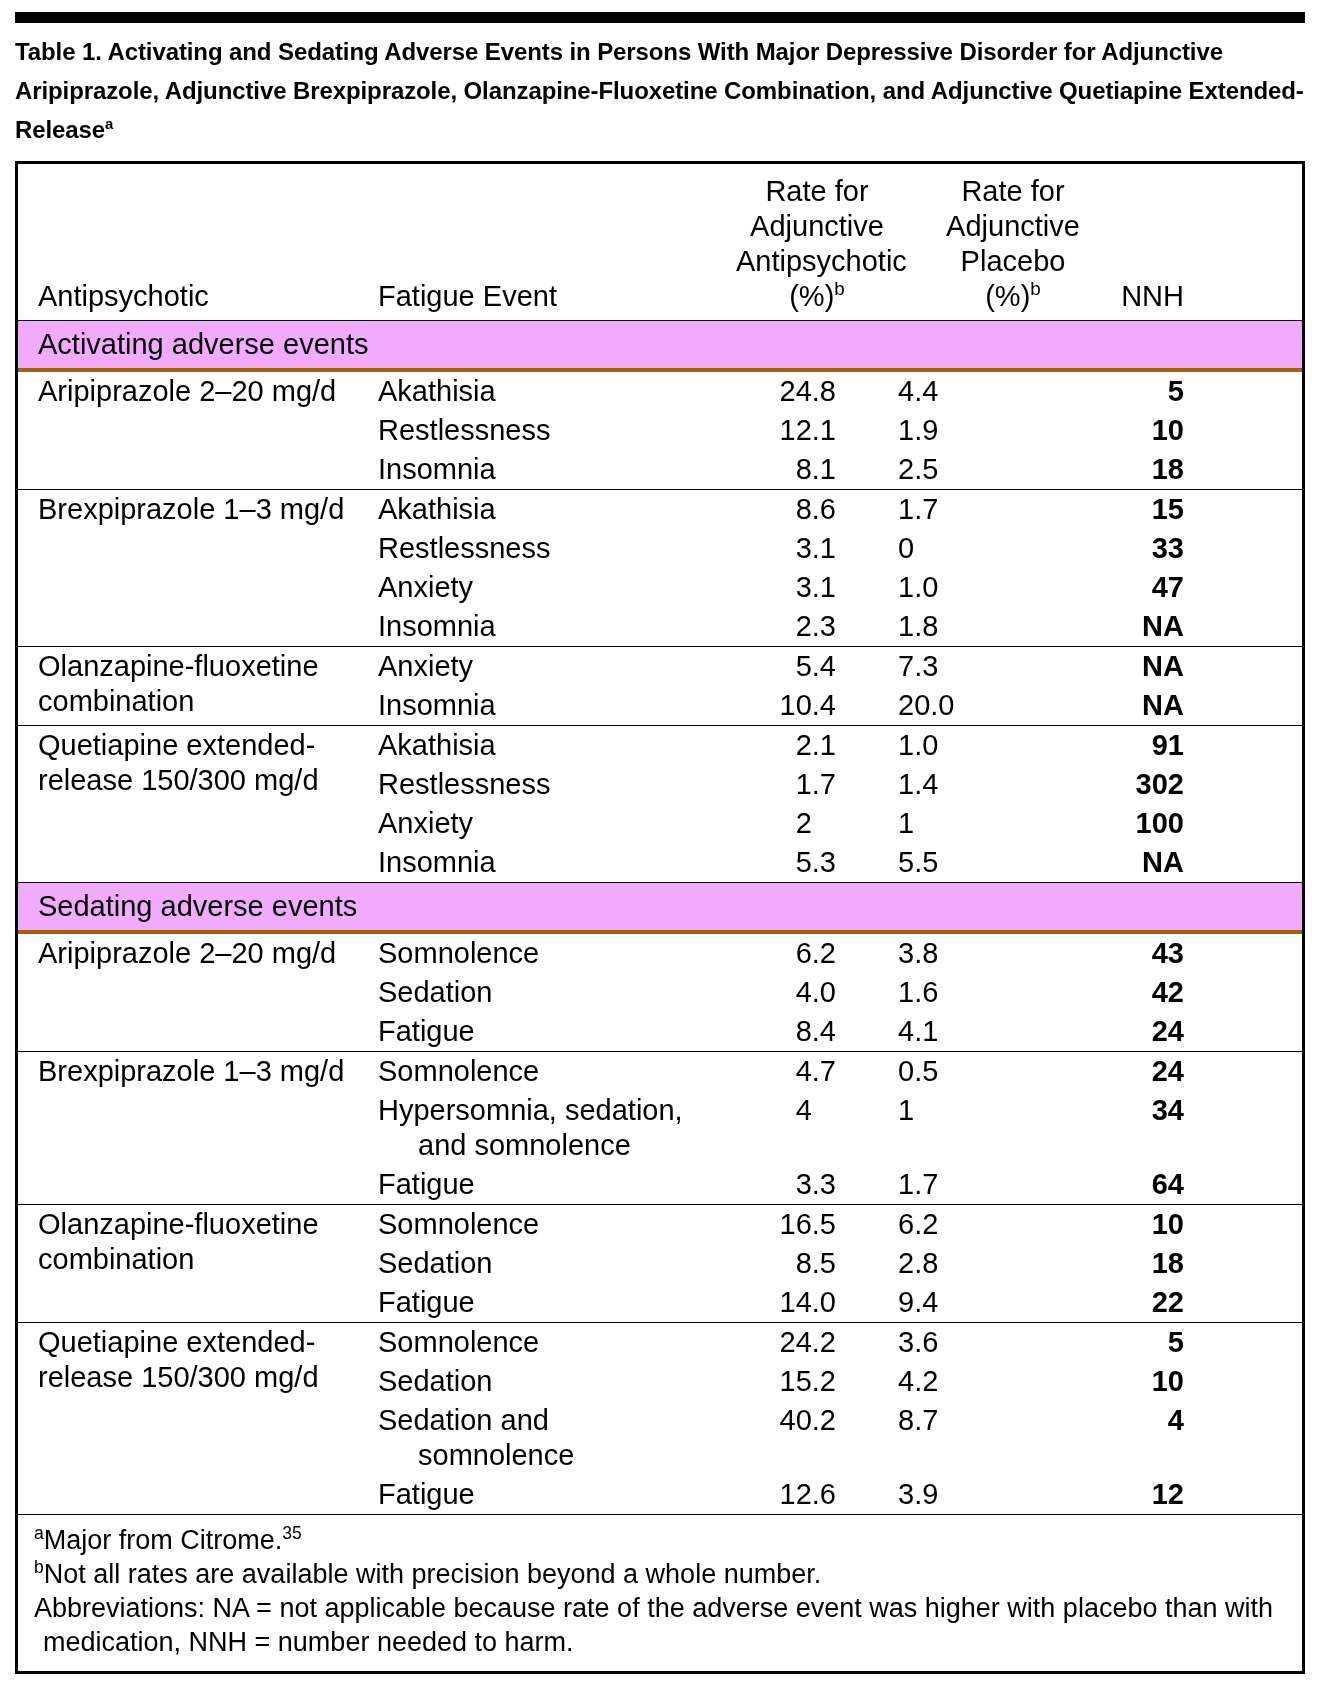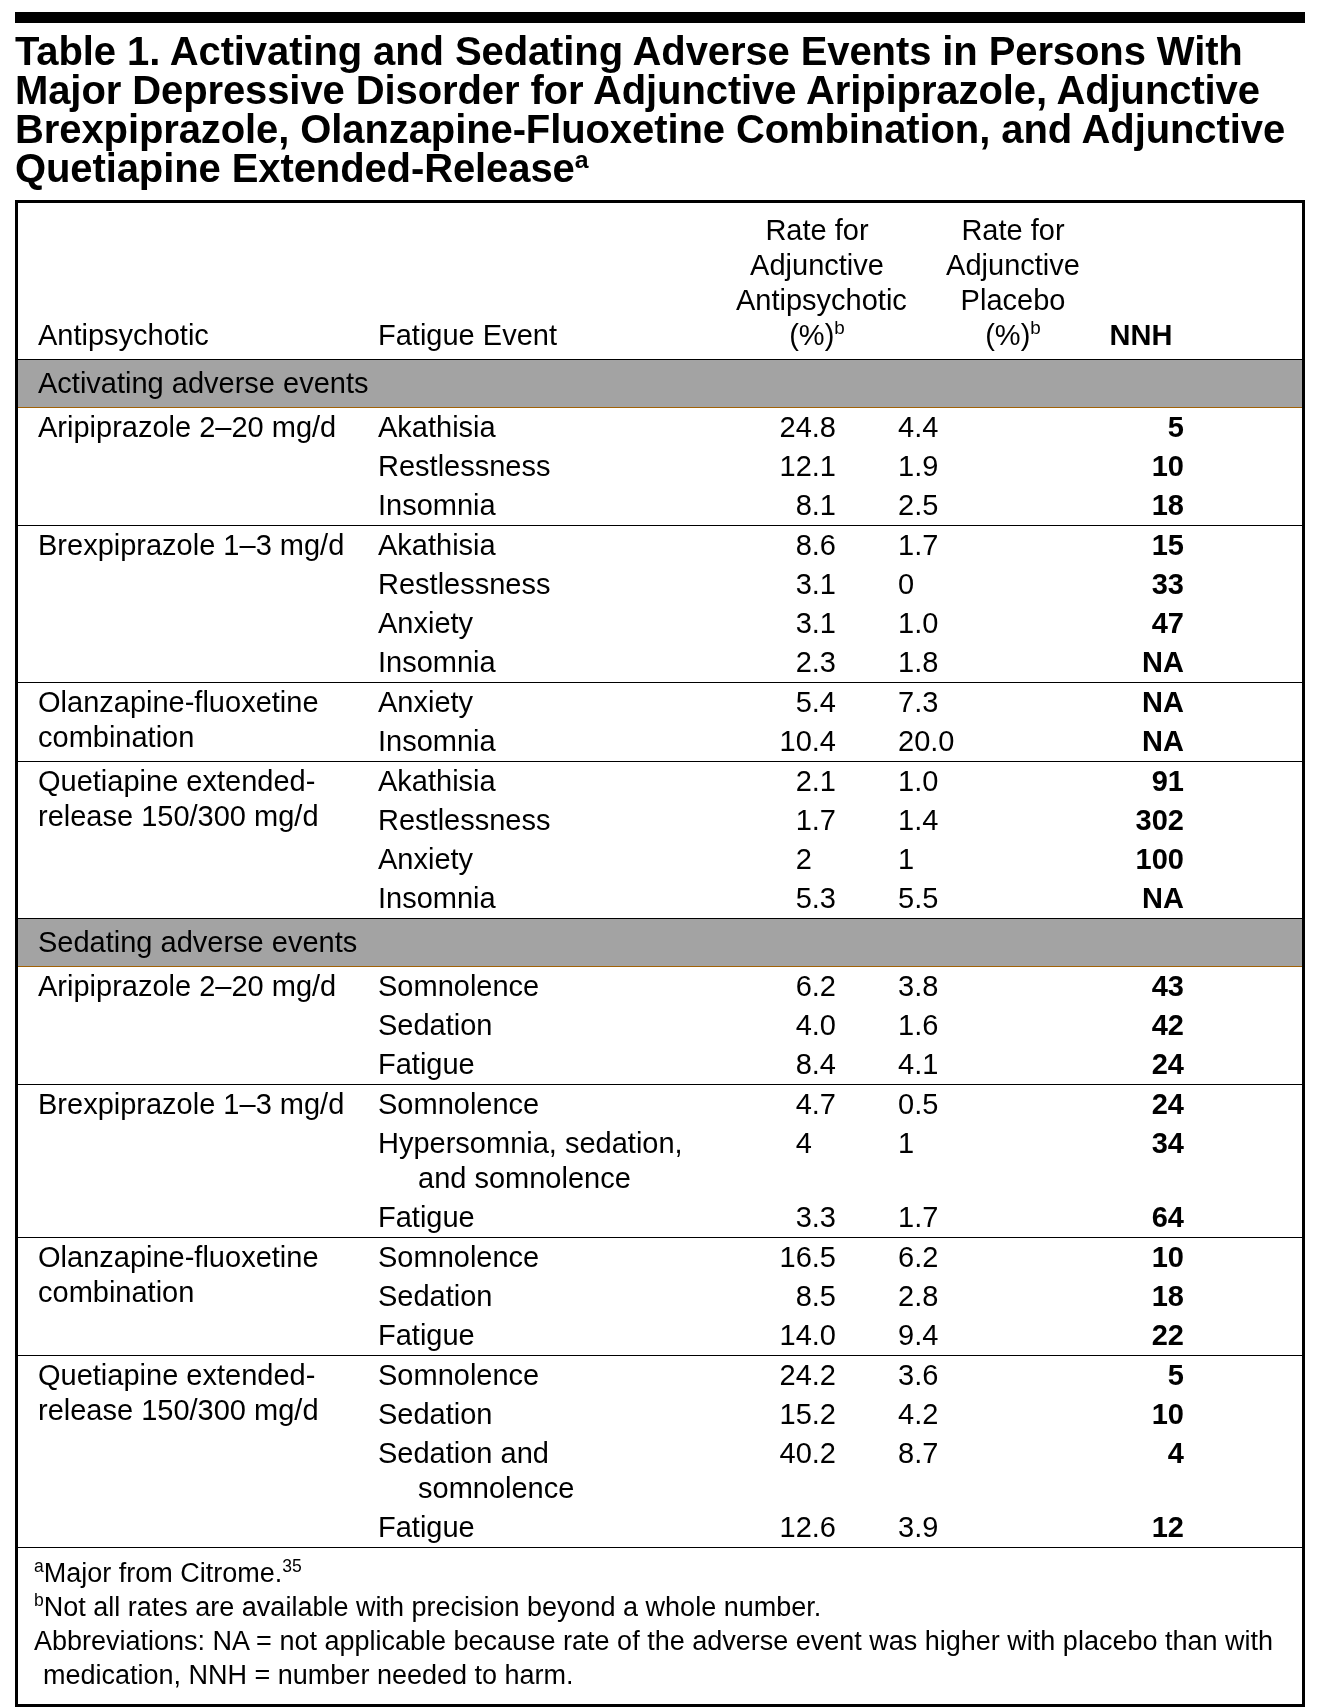--- a/index.html
+++ b/index.html
@@ -1,37 +1,37 @@
 <!DOCTYPE html>
 <html><head>
 <meta charset="utf-8">
 <style>
   * { box-sizing: border-box; }
   html, body { margin: 0; padding: 0; background: #fff; }
   body { font-family: "Liberation Sans", "DejaVu Sans", sans-serif; color: #000; width: 1319px; }
   .page { padding: 12px 14px 20px 15px; }
   .top-rule { width: 1290px; height: 11px; background: #000; }
-  h1.title { width: 1290px; font-size: 40px; line-height: 39px; font-weight: 700; margin: 9px 0 12px 0; letter-spacing: -0.1px; }
+  h1.title { width: 1290px; font-size: 24px; line-height: 39px; font-weight: 700; margin: 9px 0 12px 0; letter-spacing: -0.1px; }
   h1.title sup { font-size: 62%; }
   .tbl-wrap { width: 1290px; border: 3px solid #000; }
   table { width: 100%; border-collapse: collapse; table-layout: fixed; }
   col.w-drug { width: 360px; } col.w-event { width: 310px; }
   col.w-r1 { width: 210px; } col.w-r2 { width: 200px; } col.w-nnh { width: 204px; }
   th, td { font-size: 29px; line-height: 35px; vertical-align: top; padding: 2px 0; }
   thead th { font-weight: 400; vertical-align: bottom; padding: 10px 0 6px 0; text-align: left; }
   th.c-drug, td.c-drug { padding-left: 20px; }
   th.c-rate1 { text-align: center; padding-left: 48px; }
   th.c-rate2 { text-align: center; padding-left: 30px; }
-  th.c-nnh { text-align: center; font-weight: 700; padding-right: 118px; }
+  th.c-nnh { text-align: right; font-weight: 400; padding-right: 118px; }
   td.c-rate1 { text-align: right; padding-right: 62px; }
   td.c-rate2 { padding-right: 60px; }
   td.c-rate1.whole { padding-right: 86px; }
   td.c-rate2.whole { padding-right: 84px; }
   td.c-nnh { text-align: right; font-weight: 700; padding-right: 118px; }
-  tr.section-row td { background: #a3a3a3; border-top: 1px solid #000; border-bottom: 1px solid #a16207; padding: 6px 0 6px 20px; }
+  tr.section-row td { background: #f0abfc; border-top: 1px solid #000; border-bottom: 4px solid #a16207; padding: 6px 0 6px 20px; }
   tr.gf > td { border-top: 1px solid #000; }
   .pre { white-space: pre-line; }
   .evt { white-space: pre-line; padding-left: 40px; text-indent: -40px; }
   sup { font-size: 65%; line-height: 0; vertical-align: super; }
   .footnotes { border-top: 1px solid #000; padding: 8px 14px 12px 16px; }
   .fn { font-size: 27px; line-height: 34px; }
   .fn-abbrev { padding-left: 9px; text-indent: -9px; }
 </style>
 </head>
 <body>

